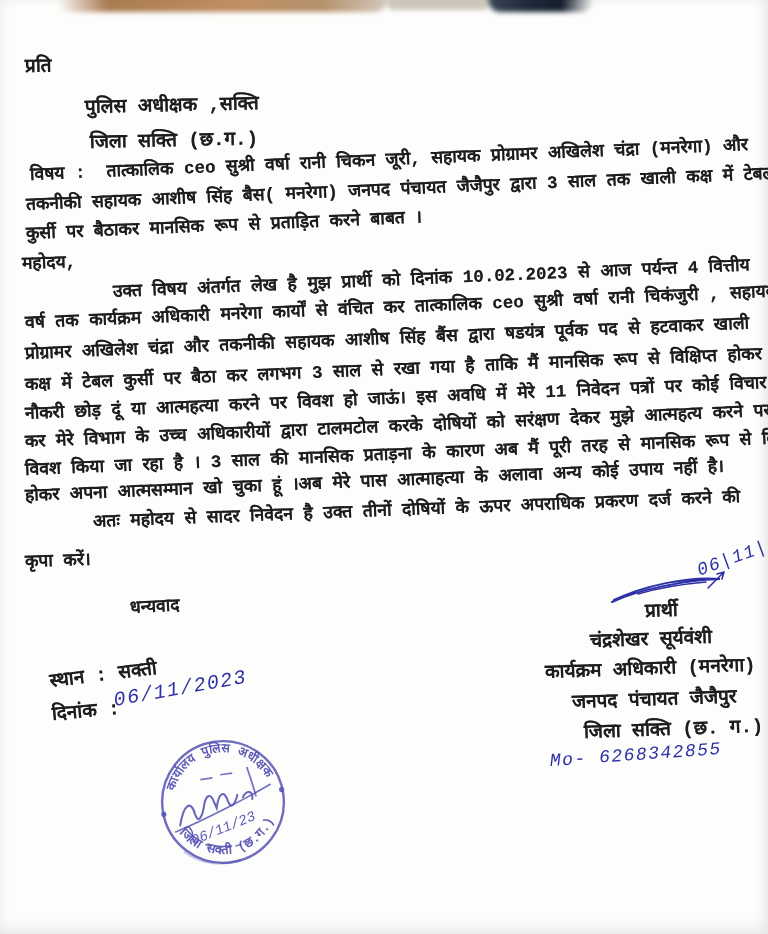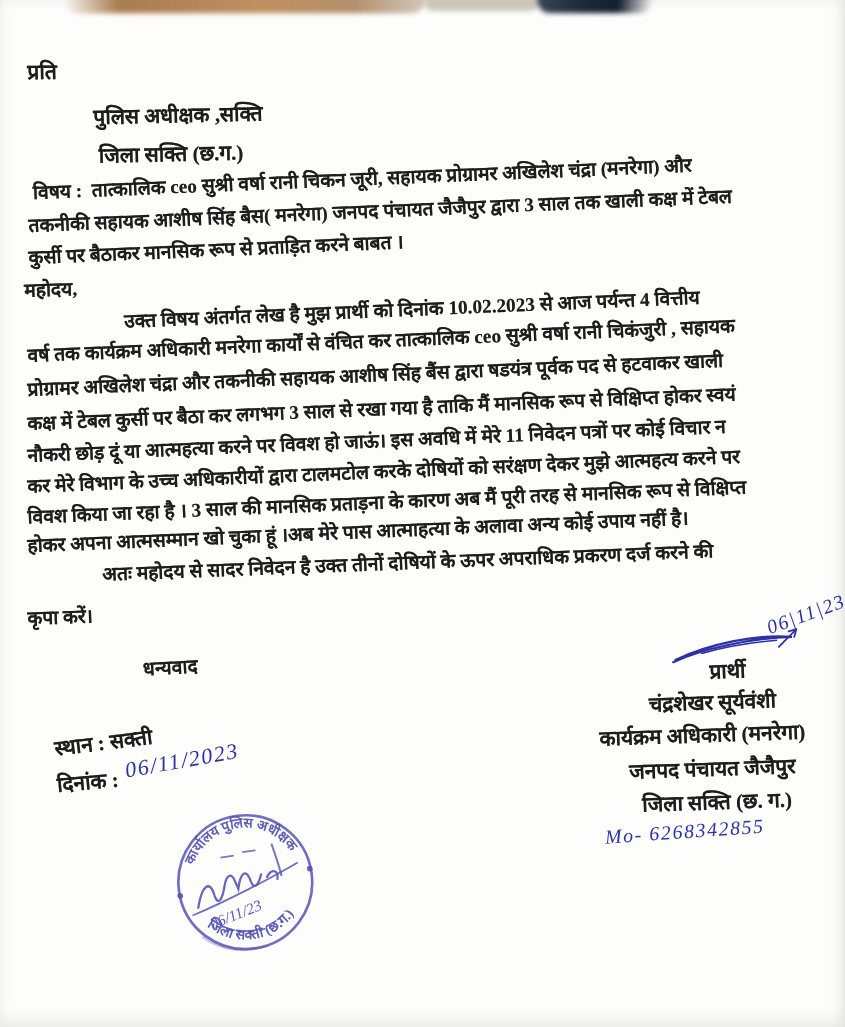--- a/index.html
+++ b/index.html
@@ -1,20 +1,20 @@
 <!DOCTYPE html>
 <html><head>
 <meta charset="utf-8">
 <style>
   html,body{margin:0;padding:0;background:#e8e8e6;}
   .page{
     position:relative; width:768px; height:934px; margin:0 auto;
     background:#fdfdfc;
     overflow:hidden;
-    font-family:Liberation Serif, serif;
+    font-family:Liberation Mono, monospace;
     box-shadow: inset 0 -6px 14px rgba(120,120,115,.12), inset -5px 0 10px rgba(120,120,115,.08);
   }
   .ln{
     position:absolute; white-space:nowrap; line-height:1.3;
     color:#1d1d1d; font-weight:600; font-size:17.5px;
     transform-origin:0 50%;
     text-shadow:0 0 .4px rgba(0,0,0,.5);
   }
   .big{font-size:19px;}
   .hw{

